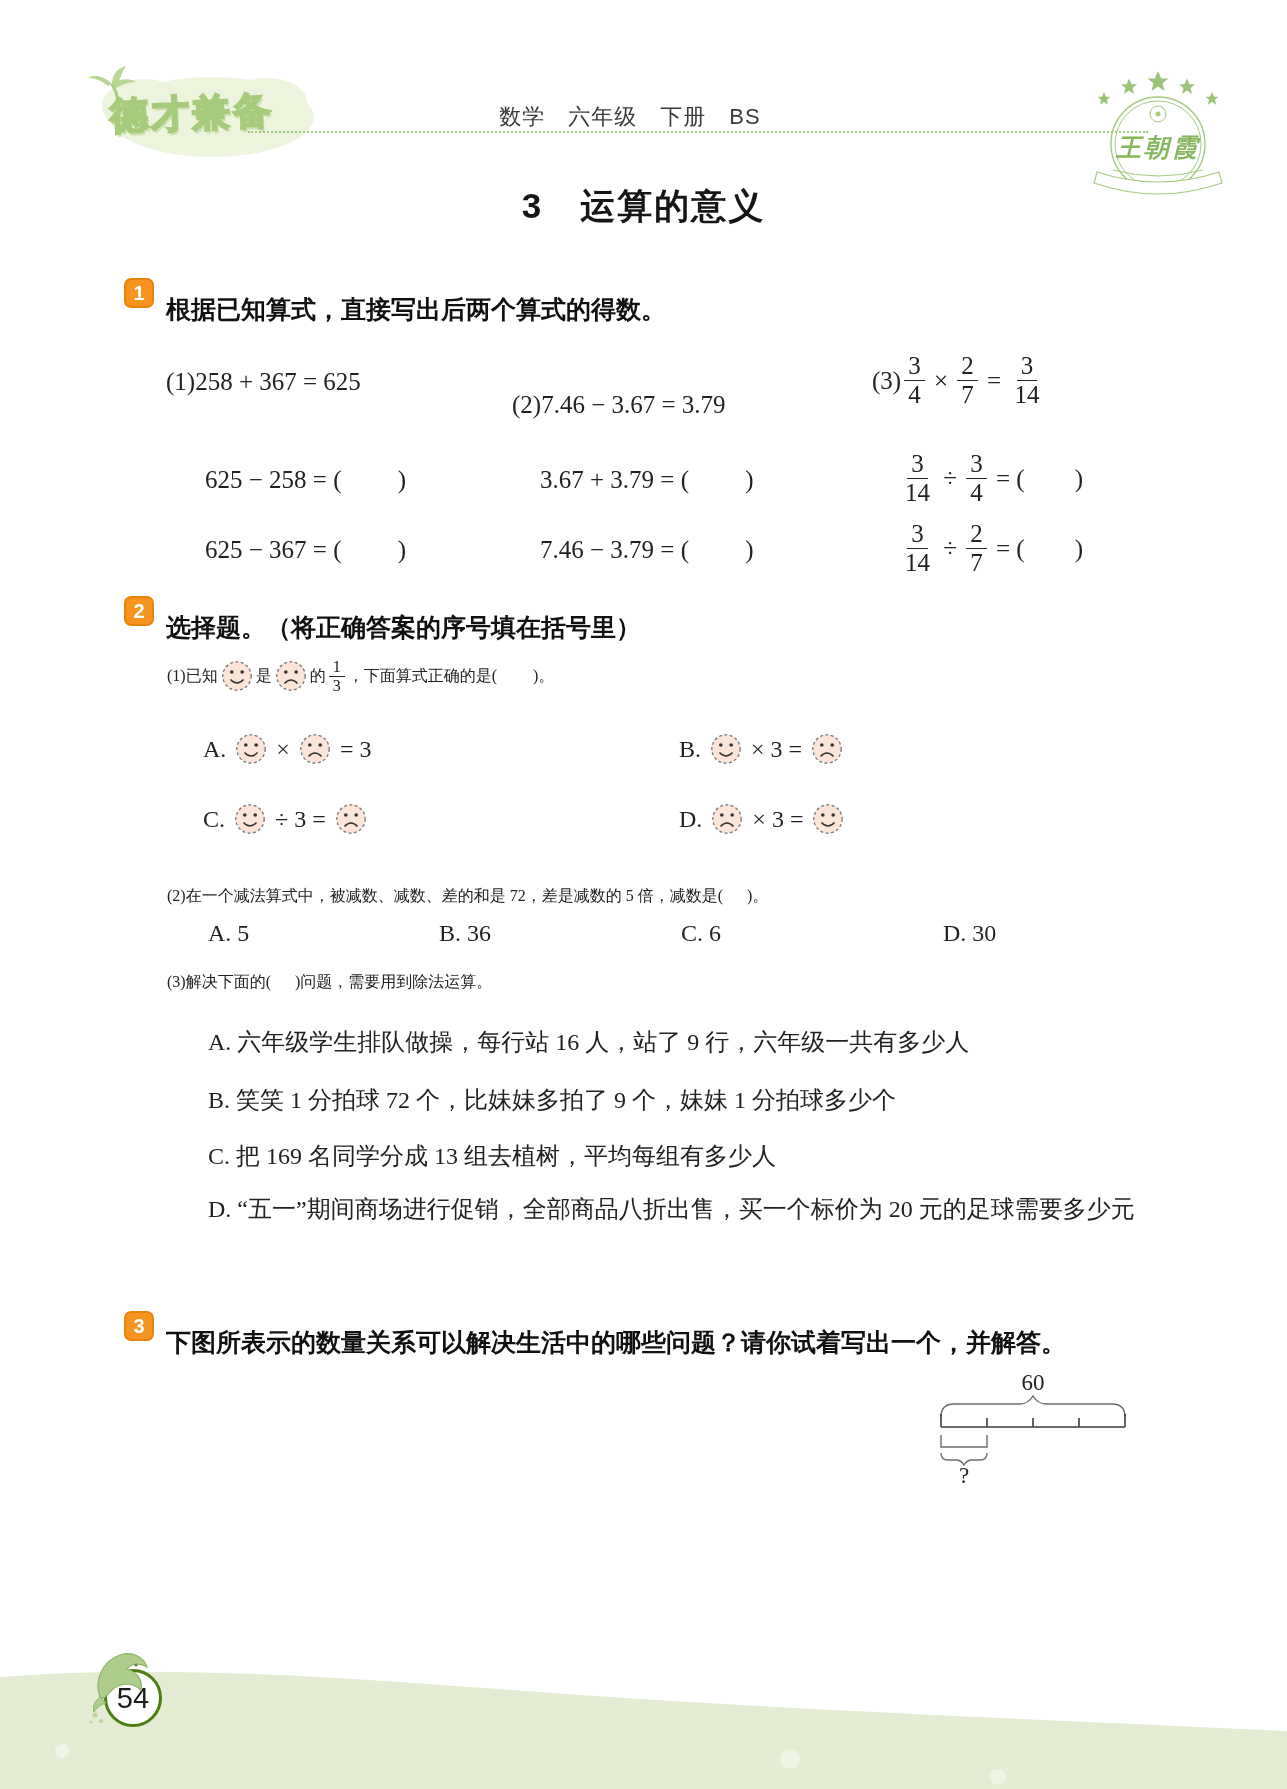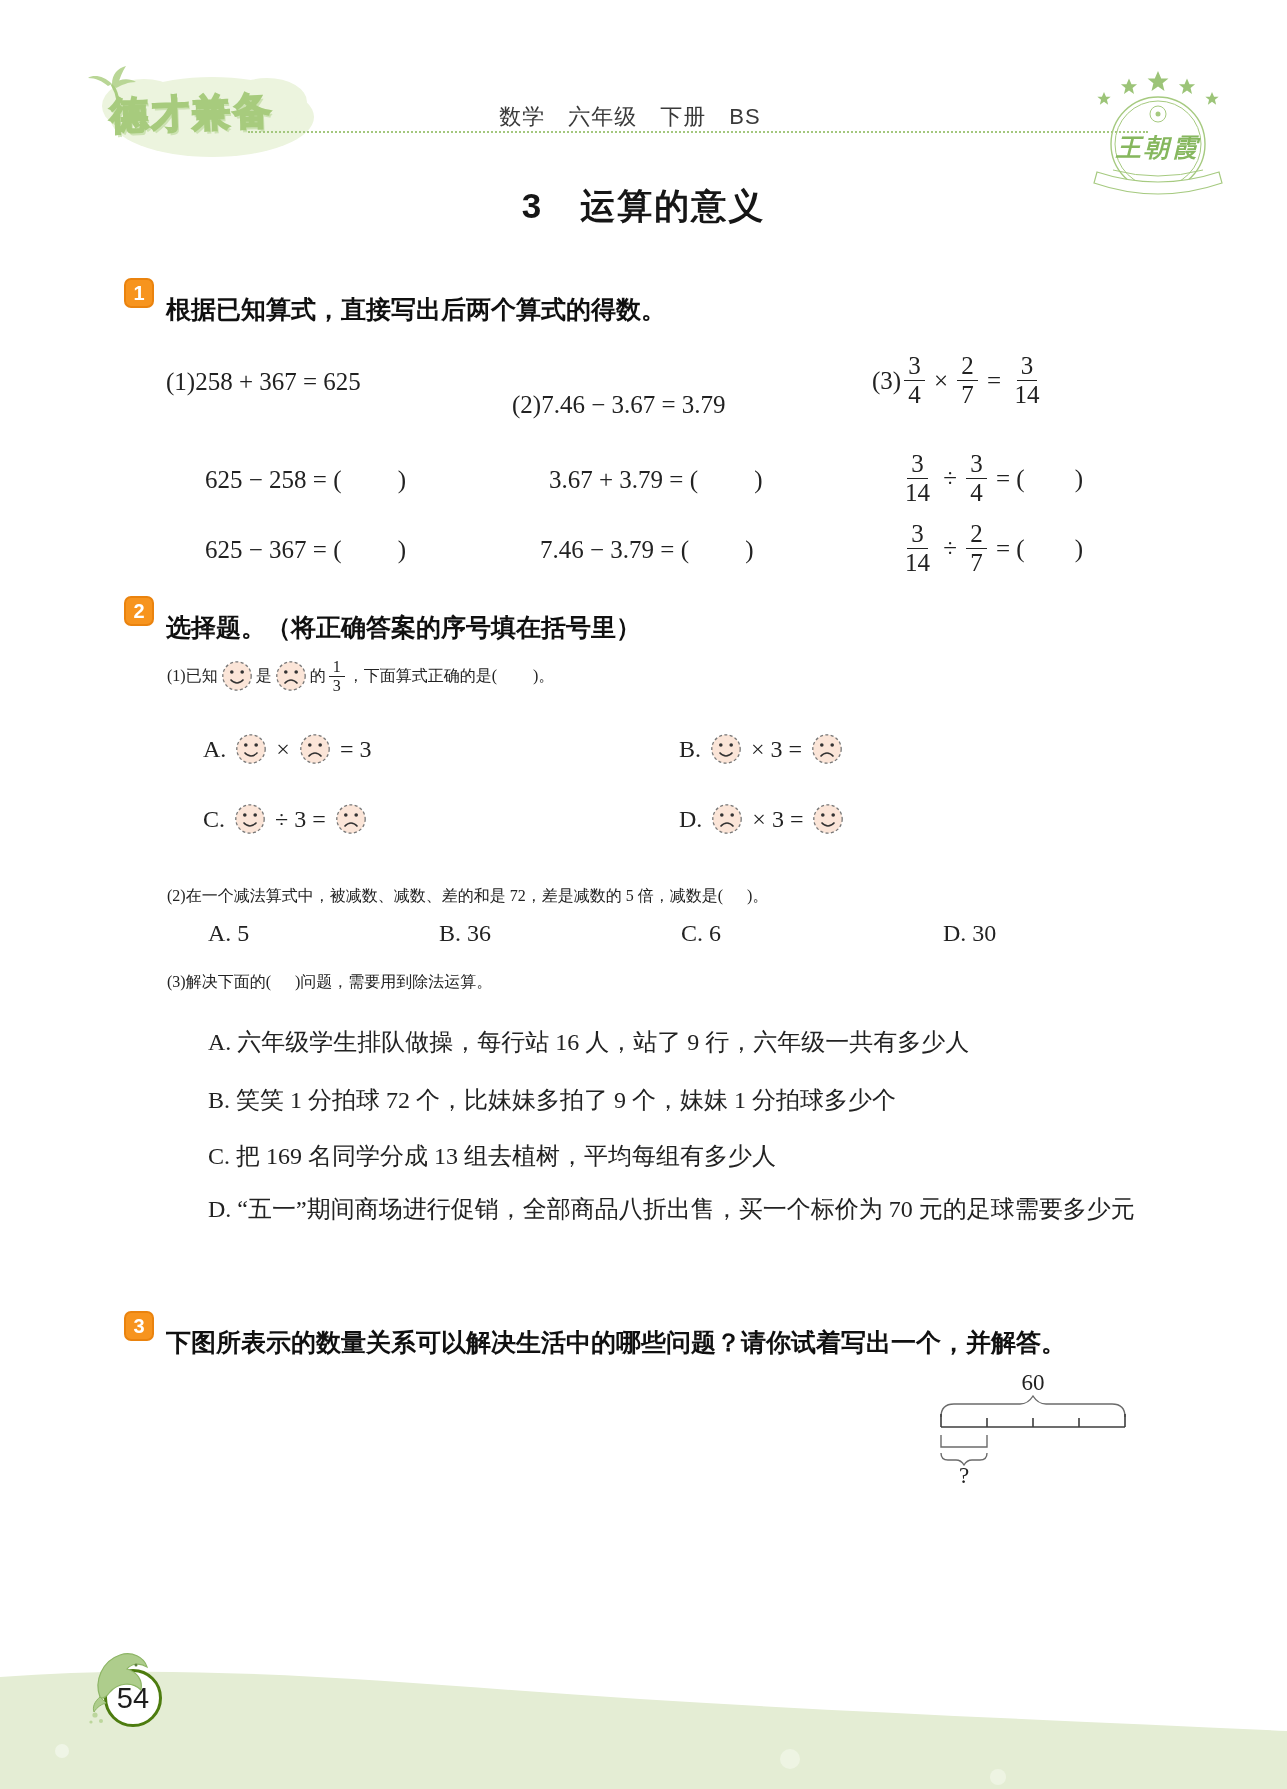--- a/index.html
+++ b/index.html
@@ -97,21 +97,21 @@
   <div class="page-title">3　运算的意义</div>
 
   <div class="badge" style="left:124px;top:278px;">1</div>
   <div class="prompt" style="left:166px;top:277px;">根据已知算式，直接写出后两个算式的得数。</div>
 
   <div class="eq" style="left:166px;top:368px;">(1)258 + 367 = 625</div>
   <div class="eq" style="left:205px;top:466px;">625 − 258 = (         )</div>
   <div class="eq" style="left:205px;top:536px;">625 − 367 = (         )</div>
 
   <div class="eq" style="left:512px;top:368px;margin-top:23px;">(2)7.46 − 3.67 = 3.79</div>
-  <div class="eq" style="left:540px;top:466px;margin-left:9px;">3.67 + 3.79 = (         )</div>
+  <div class="eq" style="left:540px;top:466px;">3.67 + 3.79 = (         )</div>
   <div class="eq" style="left:540px;top:536px;">7.46 − 3.79 = (         )</div>
 
   <div class="eq fx" style="left:872px;top:352px;">(3)<span class="frac"><span class="fnum">3</span><span class="fden">4</span></span> × <span class="frac"><span class="fnum">2</span><span class="fden">7</span></span> = <span class="frac"><span class="fnum">3</span><span class="fden">14</span></span></div>
   <div class="eq fx" style="left:898px;top:450px;"><span class="frac"><span class="fnum">3</span><span class="fden">14</span></span> ÷ <span class="frac"><span class="fnum">3</span><span class="fden">4</span></span> = (        )</div>
   <div class="eq fx" style="left:898px;top:520px;"><span class="frac"><span class="fnum">3</span><span class="fden">14</span></span> ÷ <span class="frac"><span class="fnum">2</span><span class="fden">7</span></span> = (        )</div>
 
   <div class="badge" style="left:124px;top:596px;">2</div>
   <div class="prompt" style="left:166px;top:595px;">选择题。（将正确答案的序号填在括号里）</div>
 
   <div class="stem fx" style="left:167px;top:658px;">(1)已知<svg width="32" height="32" viewBox="0 0 32 32">
@@ -173,21 +173,21 @@
   <div class="stem" style="left:167px;top:866px;margin-top:20px;">(2)在一个减法算式中，被减数、减数、差的和是 72，差是减数的 5 倍，减数是(      )。</div>
   <div class="opt" style="left:208px;top:920px;">A. 5</div>
   <div class="opt" style="left:439px;top:920px;">B. 36</div>
   <div class="opt" style="left:681px;top:920px;">C. 6</div>
   <div class="opt" style="left:943px;top:920px;">D. 30</div>
 
   <div class="stem" style="left:167px;top:972px;">(3)解决下面的(      )问题，需要用到除法运算。</div>
   <div class="opt" style="left:208px;top:1026px;">A. 六年级学生排队做操，每行站 16 人，站了 9 行，六年级一共有多少人</div>
   <div class="opt" style="left:208px;top:1084px;">B. 笑笑 1 分拍球 72 个，比妹妹多拍了 9 个，妹妹 1 分拍球多少个</div>
   <div class="opt" style="left:208px;top:1140px;">C. 把 169 名同学分成 13 组去植树，平均每组有多少人</div>
-  <div class="opt wrapopt" style="left:208px;top:1180px;">D. “五一”期间商场进行促销，全部商品八折出售，买一个标价为 70 元的足球需要多少元</div>
+  <div class="opt wrapopt" style="left:208px;top:1180px;">D. “五一”期间商场进行促销，全部商品八折出售，买一个标价为 20 元的足球需要多少元</div>
 
   <div class="badge" style="left:124px;top:1311px;">3</div>
   <div class="prompt" style="left:166px;top:1310px;">下图所表示的数量关系可以解决生活中的哪些问题？请你试着写出一个，并解答。</div>
 
   <svg class="qty-diagram" width="200" height="112" viewBox="0 0 200 112">
     <text x="100" y="17" text-anchor="middle" class="d-num">60</text>
     <path class="d-brace" d="M8,44 Q8,31 21,31 L87,31 Q95,31 100,23 Q105,31 113,31 L179,31 Q192,31 192,44"></path>
     <line class="d-line" x1="8" y1="54" x2="192" y2="54"></line>
     <line class="d-line" x1="8" y1="41" x2="8" y2="54"></line>
     <line class="d-line" x1="192" y1="41" x2="192" y2="54"></line>

